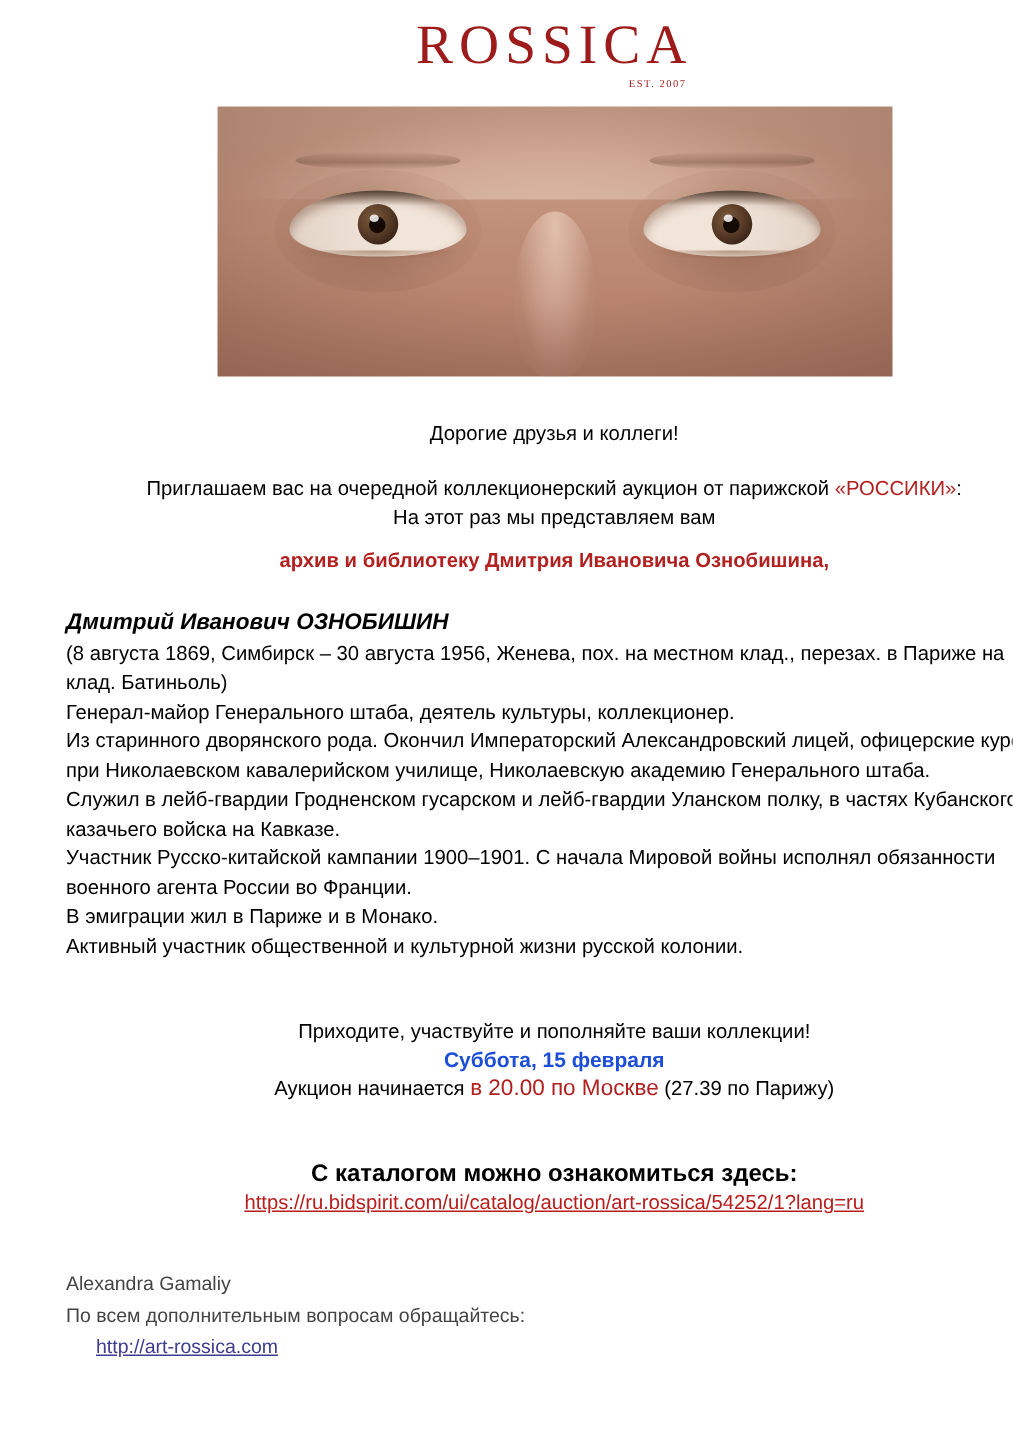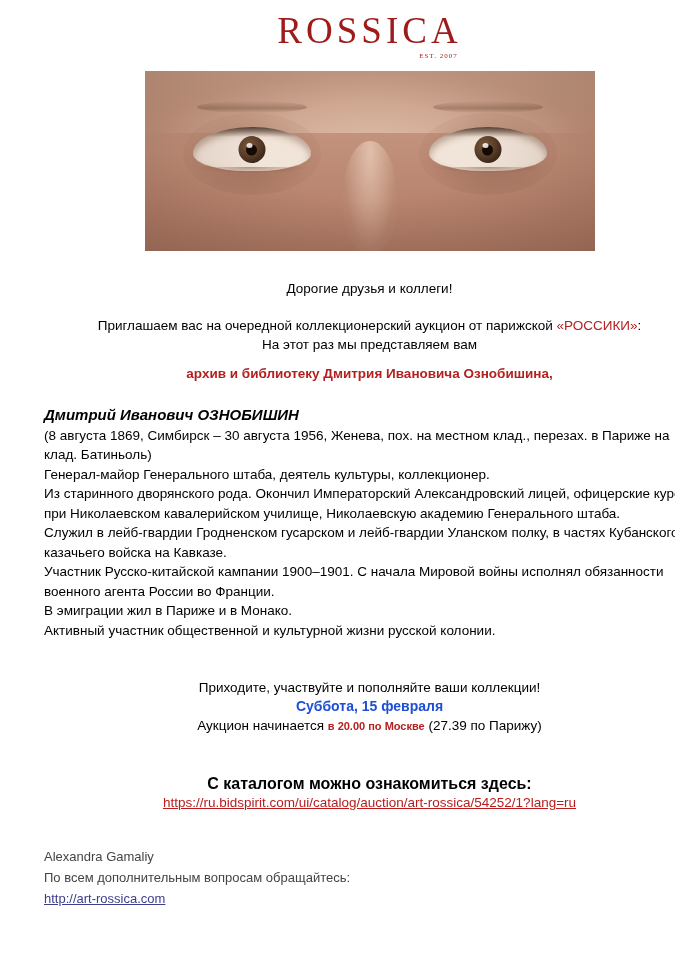--- a/index.html
+++ b/index.html
@@ -183,33 +183,34 @@
   .catalog-title {
     font-weight: bold;
     font-size: 16px;
   }
   a.link {
     color: #b91c1c;
     text-decoration: underline;
   }
   .small-red-bold {
     color: #b32020;
-    font-weight: bold;
-    font-size: 11px;
+    font-weight: normal;
+    font-size: 15px;
   }
   .footer {
     color: #444444;
     font-size: 13px;
     line-height: 21px;
     padding-left: 12px;
     margin-top: 34px;
   }
   .footer a {
     color: #3d3d8f;
     text-decoration: underline;
+    margin-left: 20px;
   }
   .sat {
     color: #1d4ed8;
     font-weight: bold;
     font-size: 14px;
   }
 </style>
 </head>
 <body>
 

